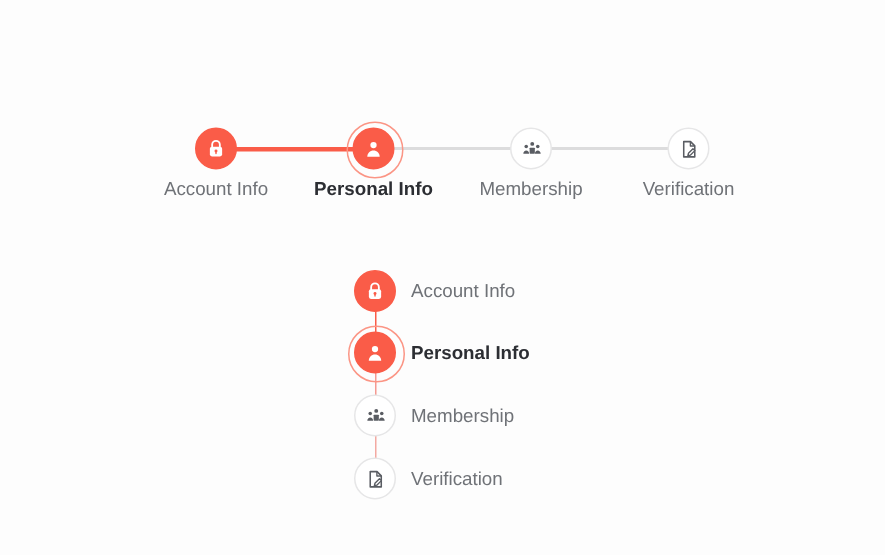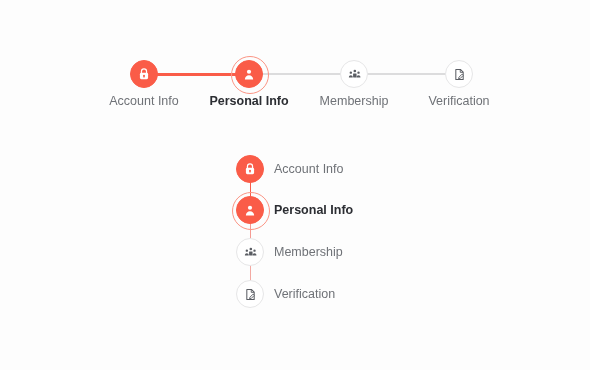--- a/index.html
+++ b/index.html
@@ -14,20 +14,21 @@
     font-family: "Liberation Sans", sans-serif;
     -webkit-font-smoothing: antialiased;
     overflow: hidden;
     position: relative;
   }
 
   #stage {
     position: relative;
     width: 590px;
     height: 278px;
+    margin-top: 25px;
   }
 
   
   .h-stepper {
     position: absolute;
     left: 92px;
     top: 52px;
     width: 420px;
     height: 60px;
   }

